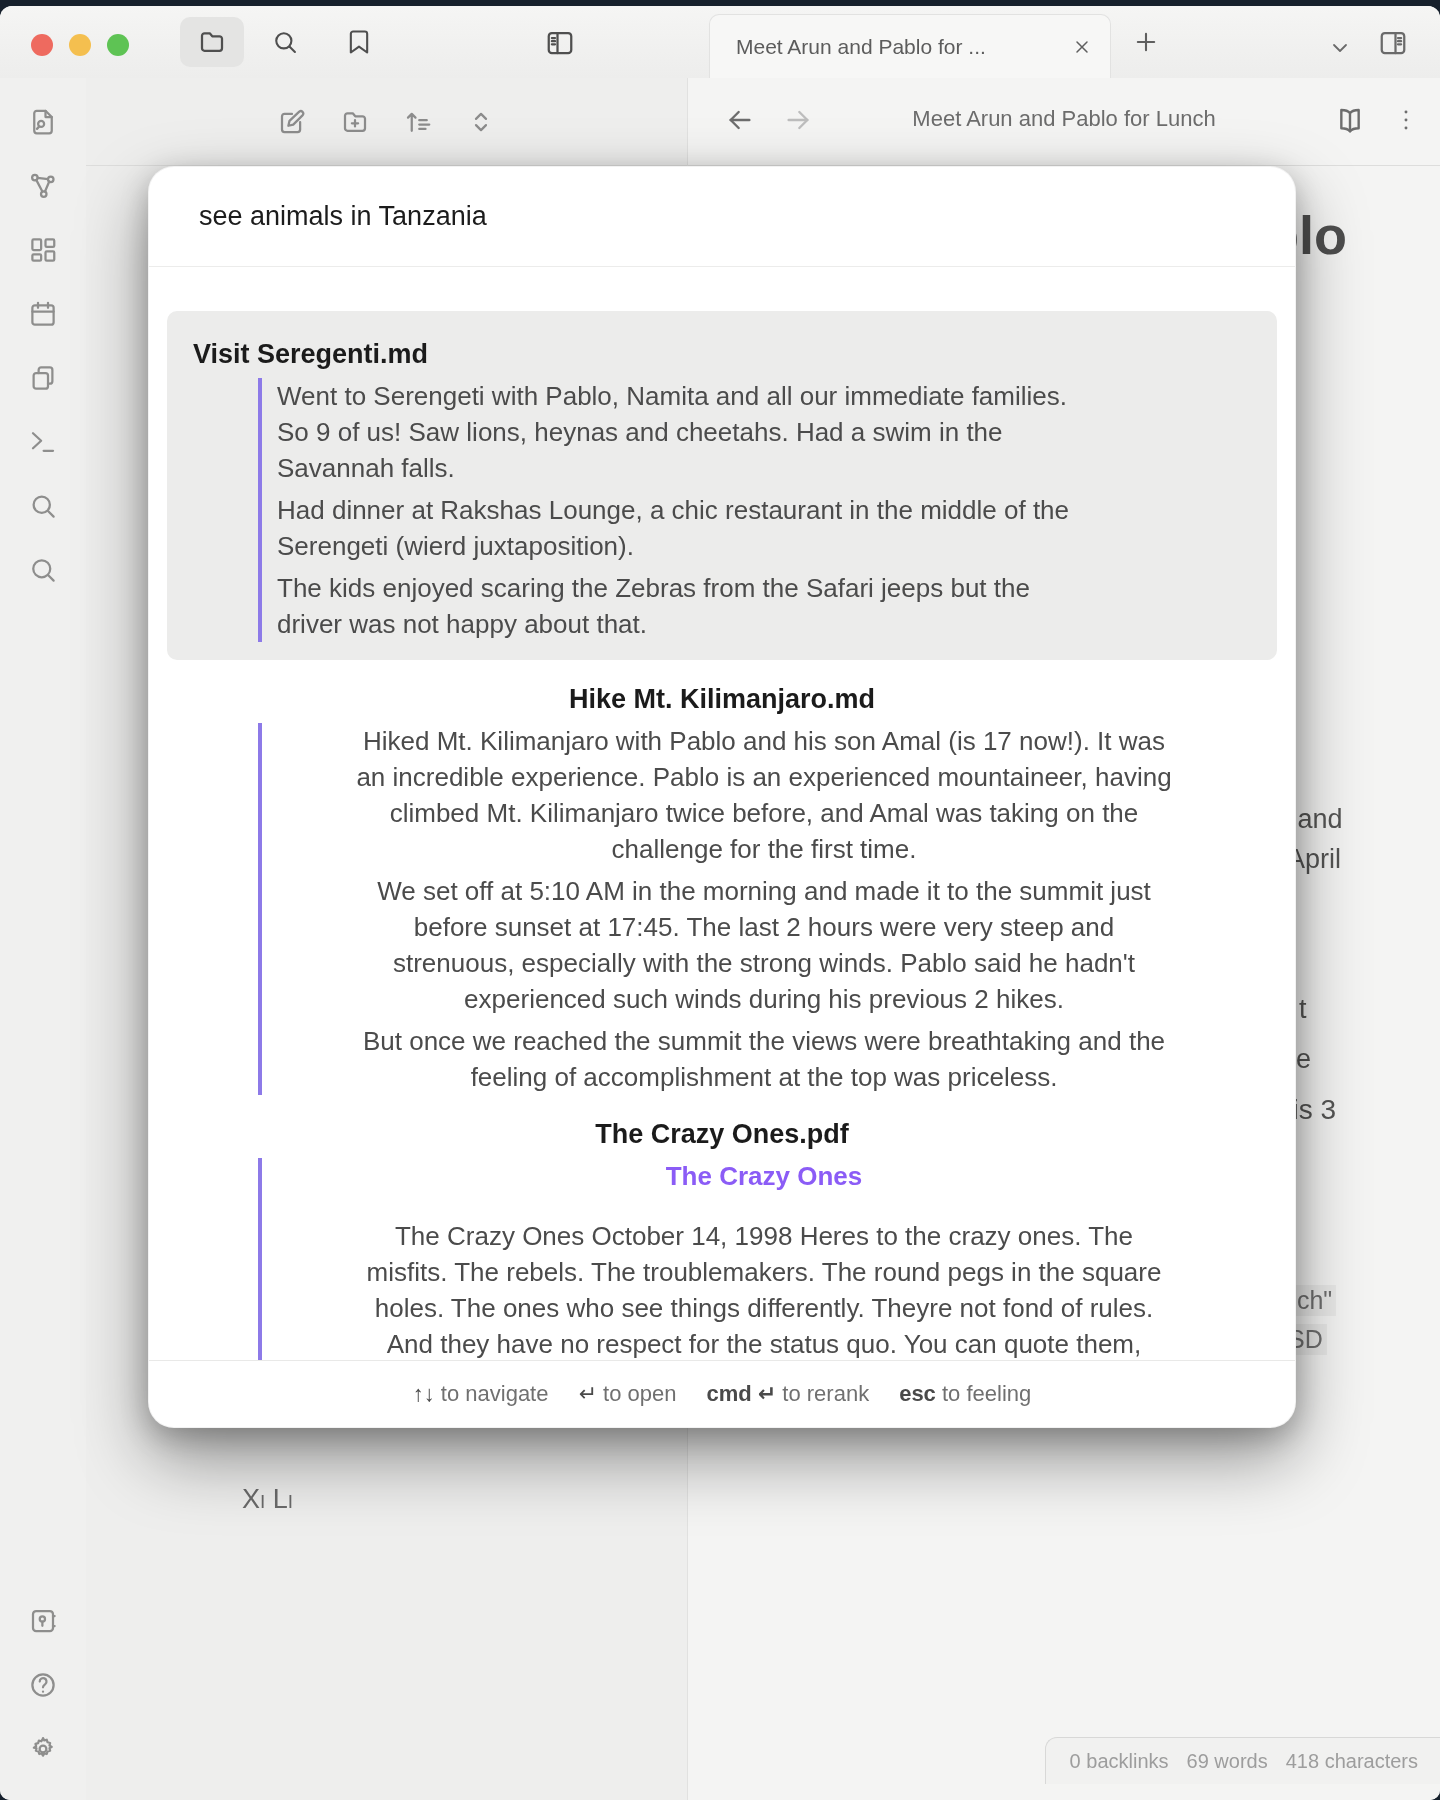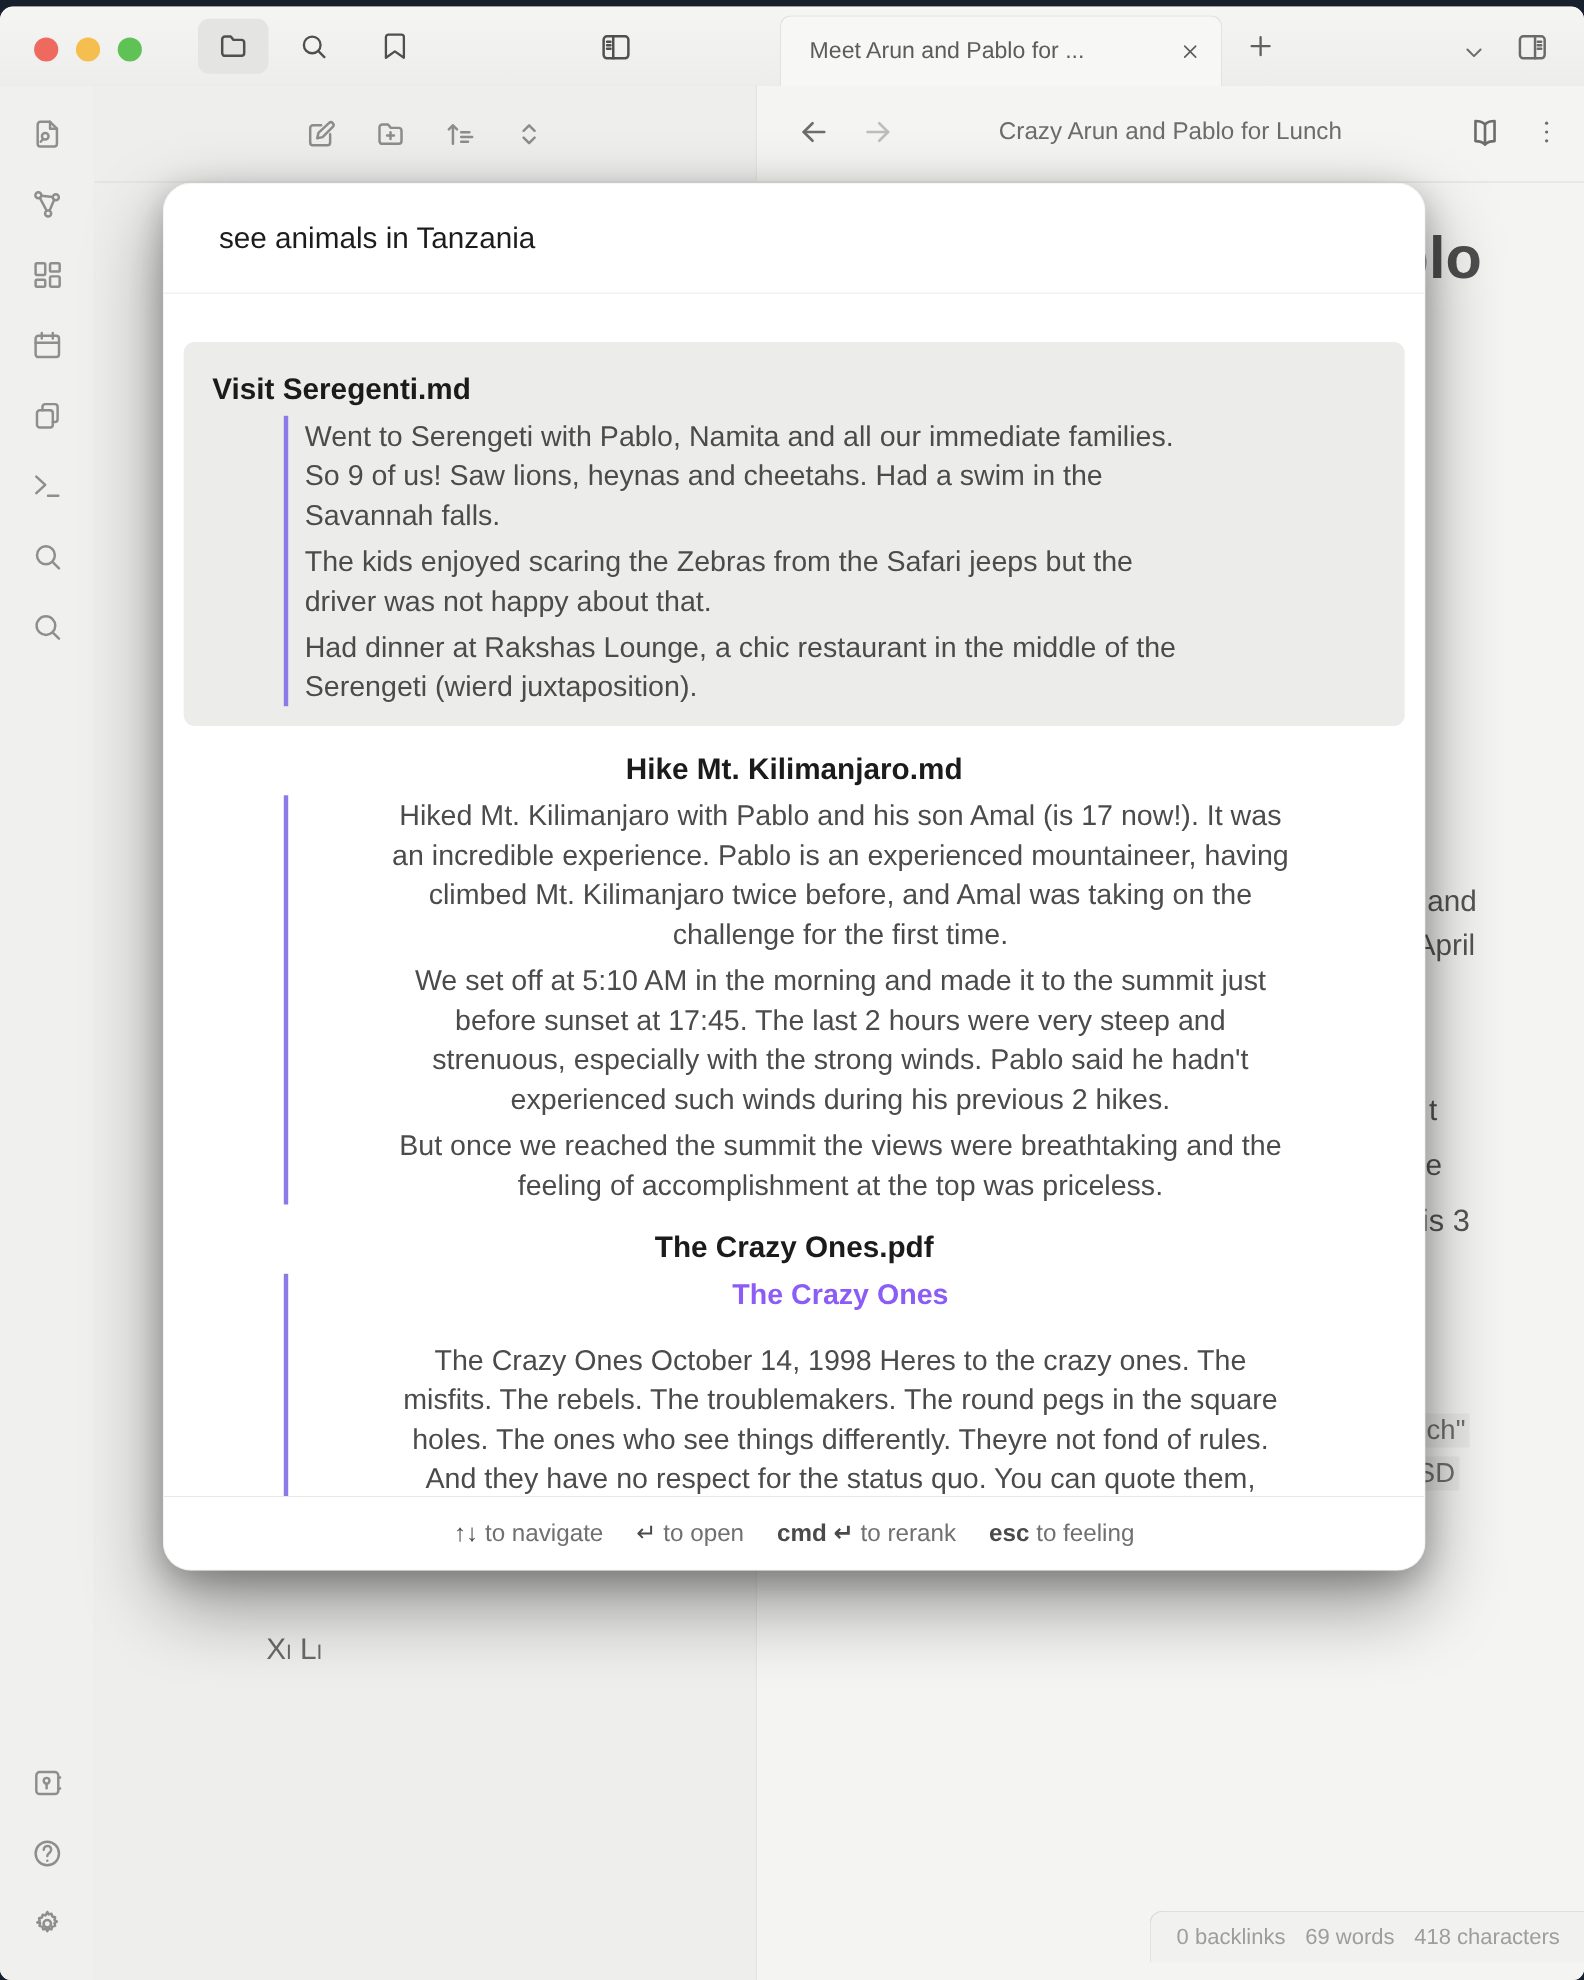--- a/index.html
+++ b/index.html
@@ -280,21 +280,21 @@
             <path d="M19 12H5"></path>
             <path d="m11 6-6 6 6 6"></path>
           </svg>
         </span>
       <span class="nav-fwd icn">
           <svg width="32" height="32" viewBox="0 0 24 24" fill="none" stroke="currentColor" stroke-width="1.8" stroke-linecap="round" stroke-linejoin="round">
             <path d="M5 12h14"></path>
             <path d="m13 6 6 6-6 6"></path>
           </svg>
         </span>
-      <div class="nav-title">Crazy Arun and Pablo for Lunch</div>
+      <div class="nav-title">Meet Arun and Pablo for Lunch</div>
       <span class="nav-book icn">
           <svg width="32" height="32" viewBox="0 0 24 24" fill="none" stroke="currentColor" stroke-width="1.8" stroke-linecap="round" stroke-linejoin="round">
             <path d="M12 6.8c-1.6-1.9-4-2.3-6.5-2.3v13.7c2.5 0 4.9.4 6.5 2.3 1.6-1.9 4-2.3 6.5-2.3V4.5c-2.5 0-4.9.4-6.5 2.3z"></path>
             <path d="M12 6.8v13.7"></path>
           </svg>
         </span>
       <span class="nav-more icn">
           <svg width="32" height="32" viewBox="0 0 24 24" fill="none" stroke="currentColor" stroke-width="1.8" stroke-linecap="round" stroke-linejoin="round">
             <circle cx="12" cy="6" r="1.1" fill="currentColor" stroke="none"></circle>
             <circle cx="12" cy="12" r="1.1" fill="currentColor" stroke="none"></circle>
@@ -324,24 +324,24 @@
     <div class="modal-input">
       <input class="modal-query" value="see animals in Tanzania" style="">
     </div>
     <div class="results" id="results">
         <div class="result selected">
           <div class="result-title">Visit Seregenti.md</div>
           <div class="quote">
             <p>Went to Serengeti with Pablo, Namita and all our immediate families.
 So 9 of us! Saw lions, heynas and cheetahs. Had a swim in the
 Savannah falls.</p>
+            <p>Had dinner at Rakshas Lounge, a chic restaurant in the middle of the
+Serengeti (wierd juxtaposition).</p>
             <p>The kids enjoyed scaring the Zebras from the Safari jeeps but the
 driver was not happy about that.</p>
-            <p>Had dinner at Rakshas Lounge, a chic restaurant in the middle of the
-Serengeti (wierd juxtaposition).</p>
           </div>
         </div>
         <div class="result">
           <div class="result-title">Hike Mt. Kilimanjaro.md</div>
           <div class="quote">
             <p>Hiked Mt. Kilimanjaro with Pablo and his son Amal (is 17 now!). It was
 an incredible experience. Pablo is an experienced mountaineer, having
 climbed Mt. Kilimanjaro twice before, and Amal was taking on the
 challenge for the first time.</p>
             <p>We set off at 5:10 AM in the morning and made it to the summit just

